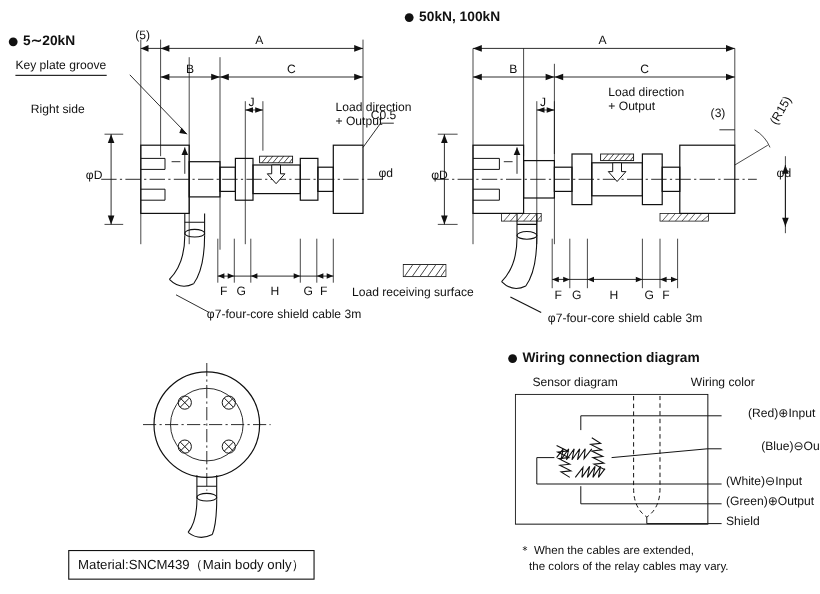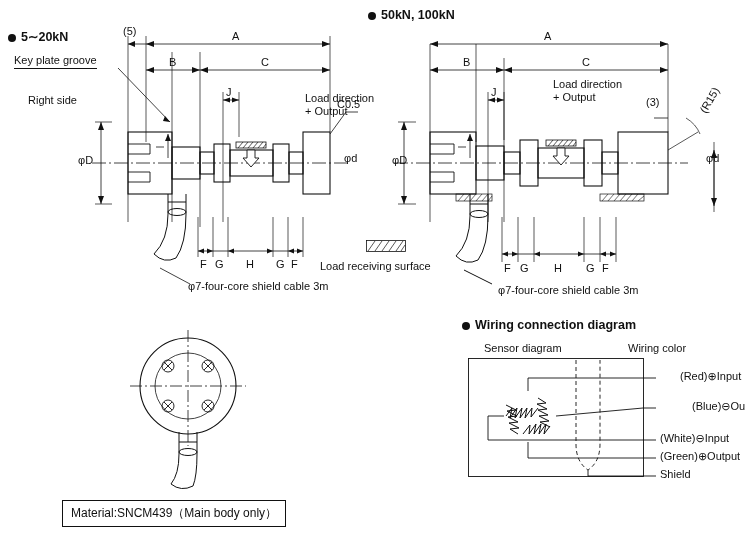--- a/index.html
+++ b/index.html
@@ -466,13 +466,15 @@
 </svg>
 </div>
 
 <div class="abs t" style="left:660px;top:370px;margin-left:20px;">(Red)⊕Input</div>
 <div class="abs t" style="left:660px;top:400px;margin-left:32px;">(Blue)⊖Output</div>
 <div class="abs t" style="left:660px;top:432px;">(White)⊖Input</div>
 <div class="abs t" style="left:660px;top:450px;">(Green)⊕Output</div>
 <div class="abs t" style="left:660px;top:468px;">Shield</div>
 
 <div class="abs note" style="left:472px;top:494px;">
+  <div>＊ When the cables are extended,</div>
+  <div style="padding-left:9px;">the colors of the relay cables may vary.</div>
 </div>
 
 </body></html>

